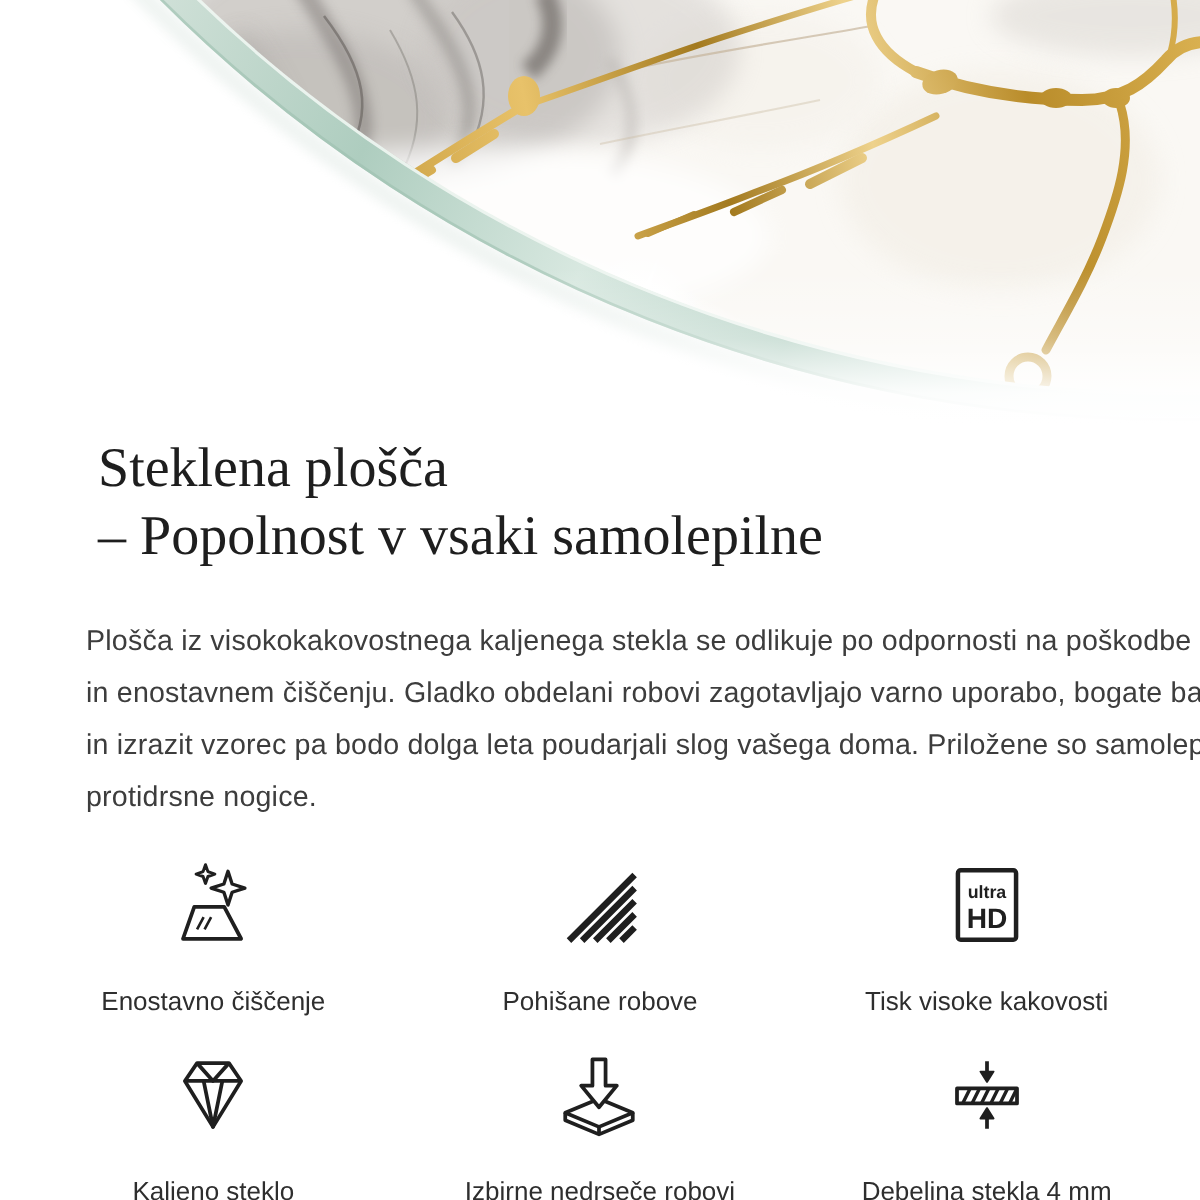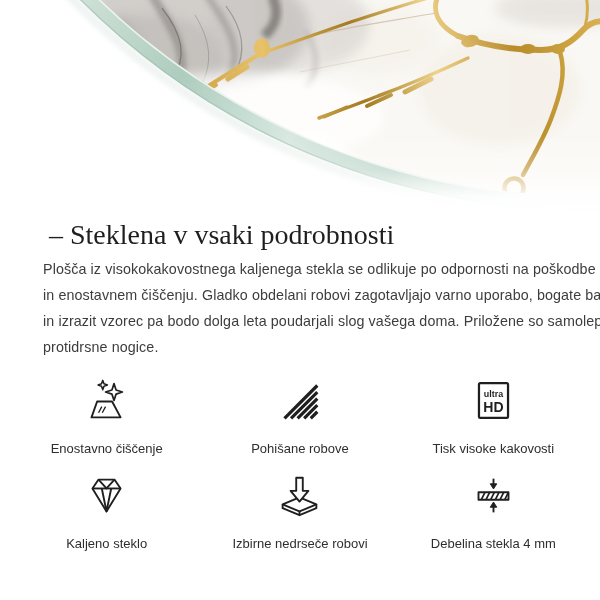--- a/index.html
+++ b/index.html
@@ -10,21 +10,21 @@
   }
   .hero{height:212px;background:#fff}
   .hero svg{display:block}
   h1{
     margin:6px 0 0;padding:0 36px 0 49px;
     font-family:"Liberation Serif",serif;font-weight:400;
     font-size:28px;line-height:34px;color:#1e1e1e;letter-spacing:0;
   }
   h1 span{display:block;white-space:nowrap}
   .intro{
-    margin-top:4px;padding-left:43px;padding-right:30px;
+    margin-top:22px;padding-left:43px;padding-right:30px;
     font-size:14.3px;line-height:26px;color:#3d3d3d;letter-spacing:.1px;
   }
   .intro div{white-space:nowrap}
   .features{
     margin-top:18px;padding:0 10px;
     display:grid;grid-template-columns:repeat(3,1fr);row-gap:17px;
   }
   .feature{display:flex;flex-direction:column;align-items:center}
   .ficon{width:45px;height:45px}
   .ficon svg{display:block;width:100%;height:100%}
@@ -136,21 +136,22 @@
         <path d="M0,-30 L2.2,0 L0,30 L-2.2,0 Z" fill="#ffffff" opacity="0.9" filter="url(#b1)"></path>
         <circle r="5" fill="#ffffff"></circle>
       </g>
     </g>
 
     <rect x="0" y="134" width="600" height="78" fill="url(#fadeG)"></rect>
   </svg>
 </div>
 
 <h1>
-  <span>– Steklena v vsaki podrobnosti</span>
+  <span>Steklena plošča</span>
+  <span>– Popolnost v vsaki samolepilne</span>
 </h1>
 
 <div class="intro">
   <div>Plošča iz visokokakovostnega kaljenega stekla se odlikuje po odpornosti na poškodbe</div>
   <div>in enostavnem čiščenju. Gladko obdelani robovi zagotavljajo varno uporabo, bogate barve</div>
   <div>in izrazit vzorec pa bodo dolga leta poudarjali slog vašega doma. Priložene so samolepilne</div>
   <div>protidrsne nogice.</div>
 </div>
 
 <div class="features">

